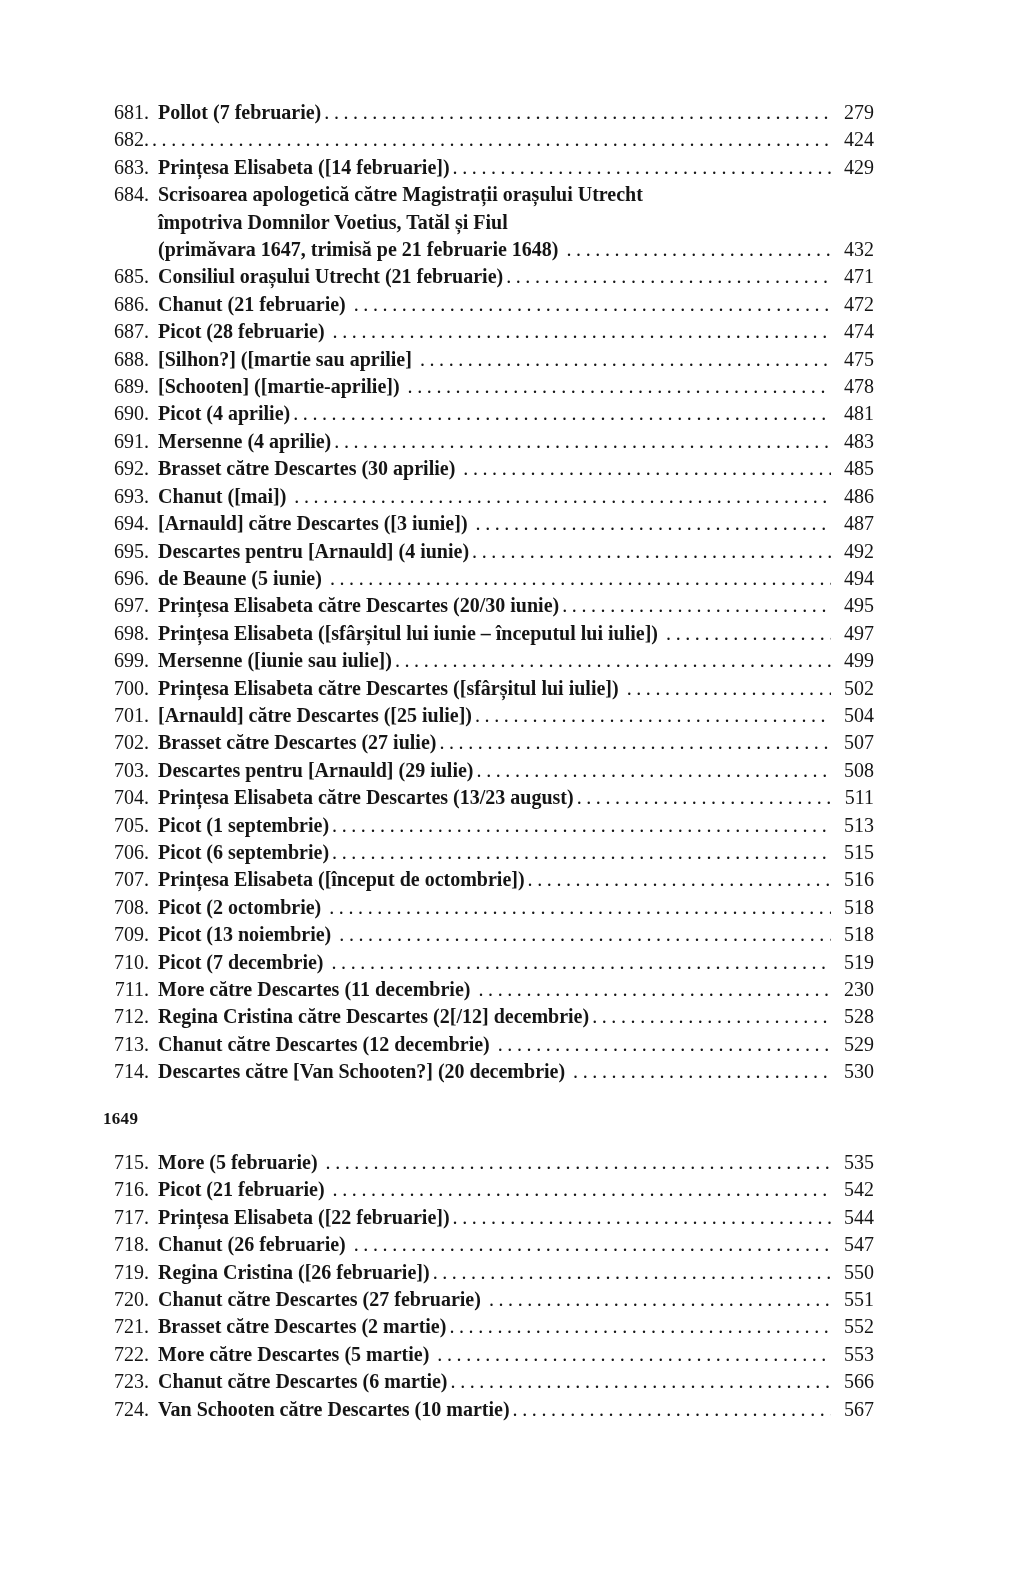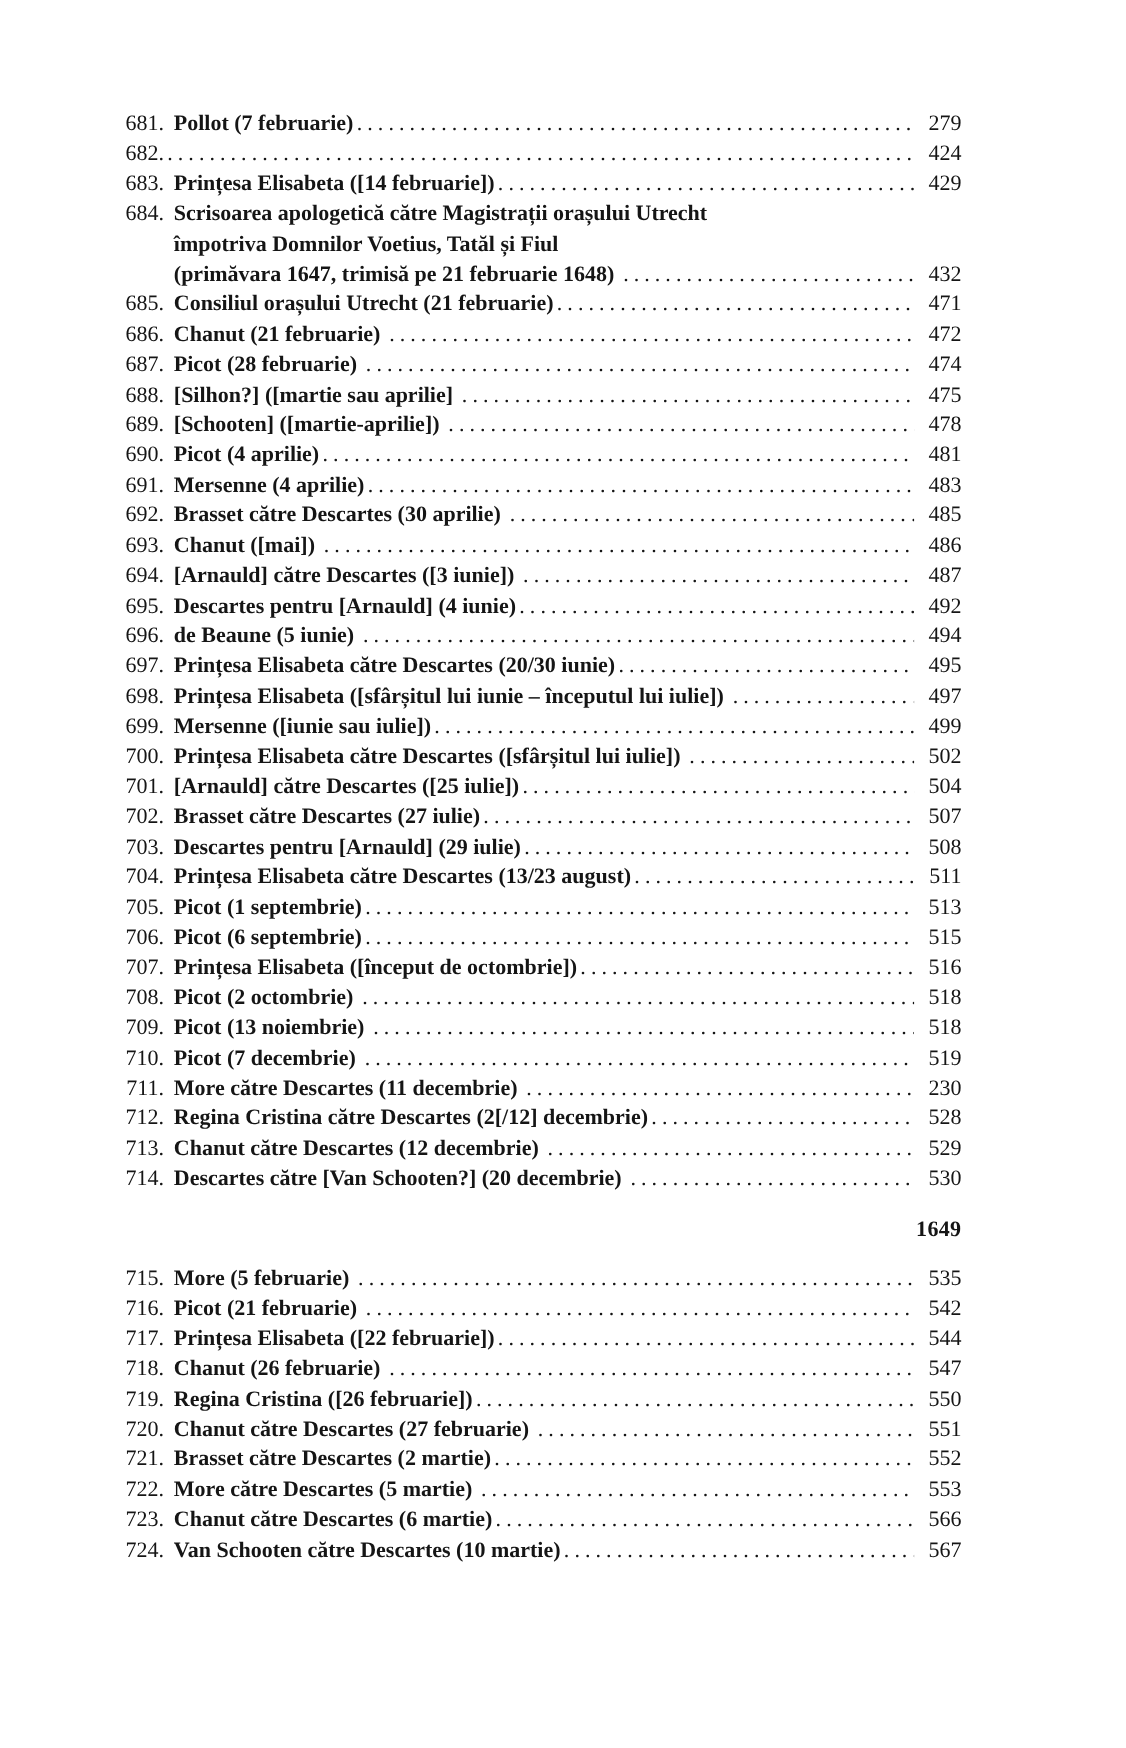--- a/index.html
+++ b/index.html
@@ -10,22 +10,22 @@
     font-family: "Liberation Serif", "DejaVu Serif", serif;
     color: #151515;
     overflow: hidden;
   }
   .book-page {
     padding: 99px 150px 0 103px;
   }
   .toc-section { margin: 0; }
   .section-heading {
     font-weight: bold;
-    font-size: 20px;
-    text-align: right;
+    font-size: 17px;
+    text-align: left;
     margin-top: 19px;
     margin-bottom: 17px;
     line-height: 27.4px;
     letter-spacing: 0.3px;
   }
   .toc-line {
     display: flex;
     align-items: baseline;
     font-size: 20px;
     line-height: 27.4px;

